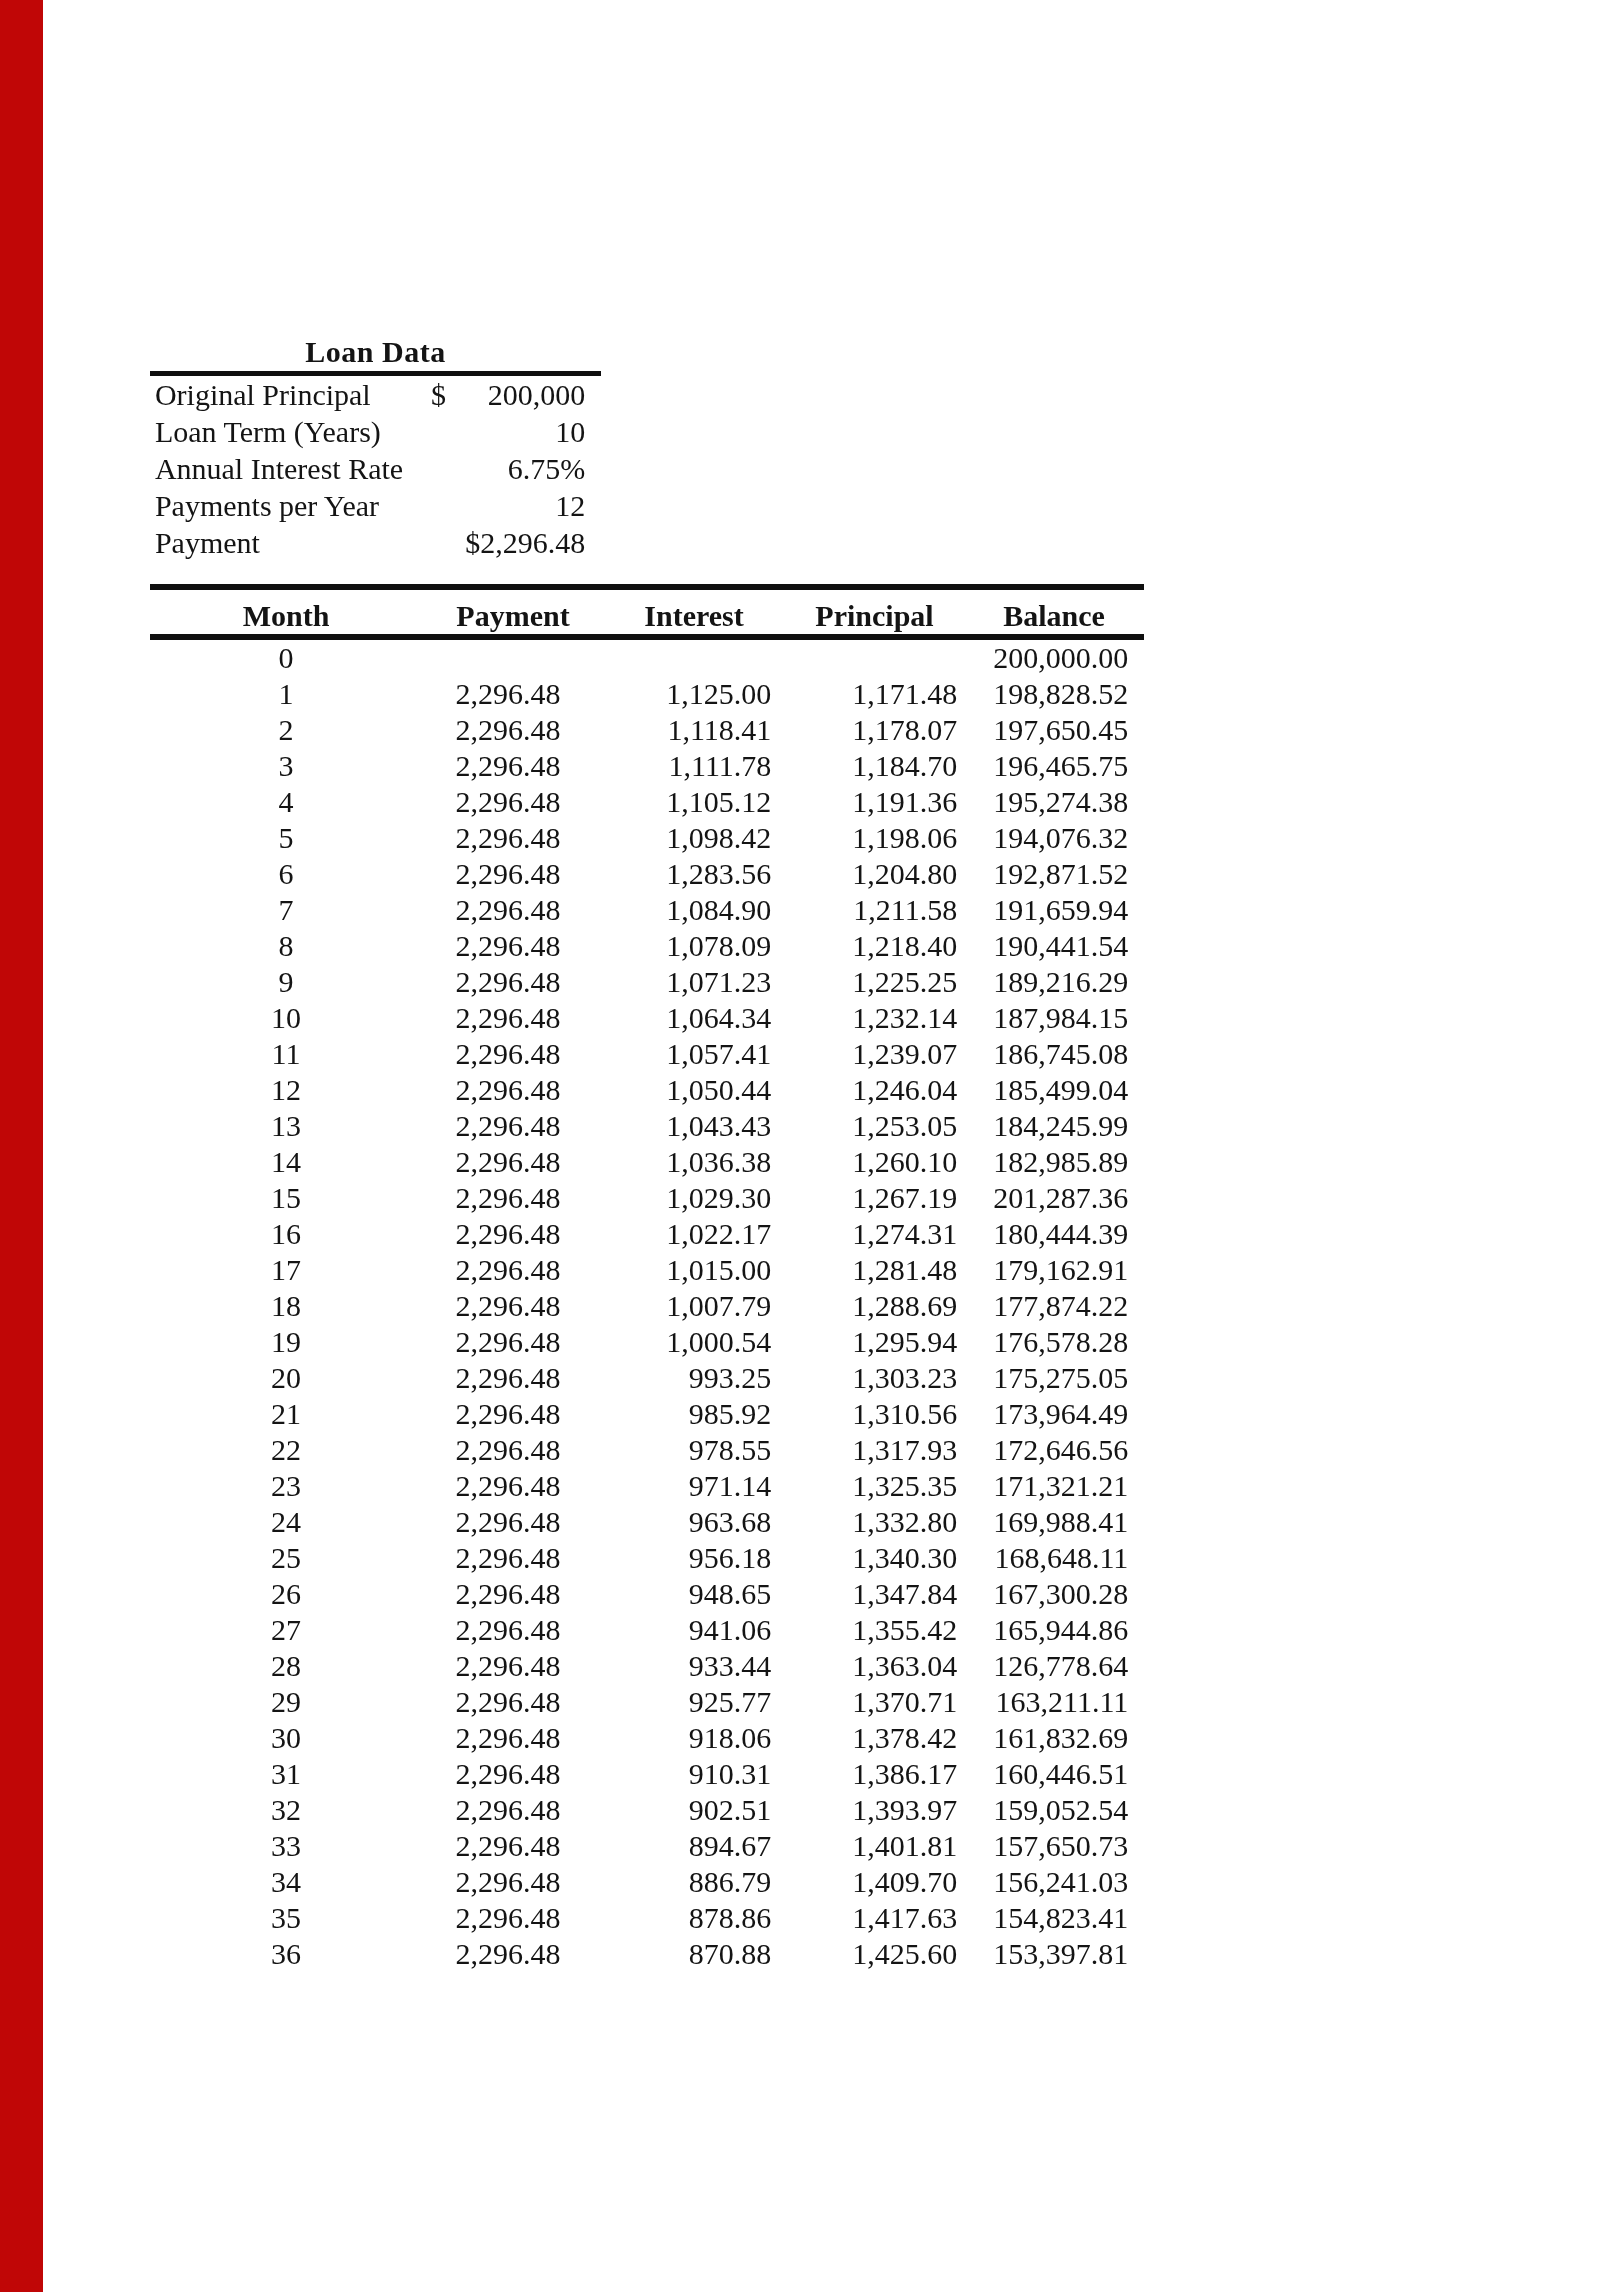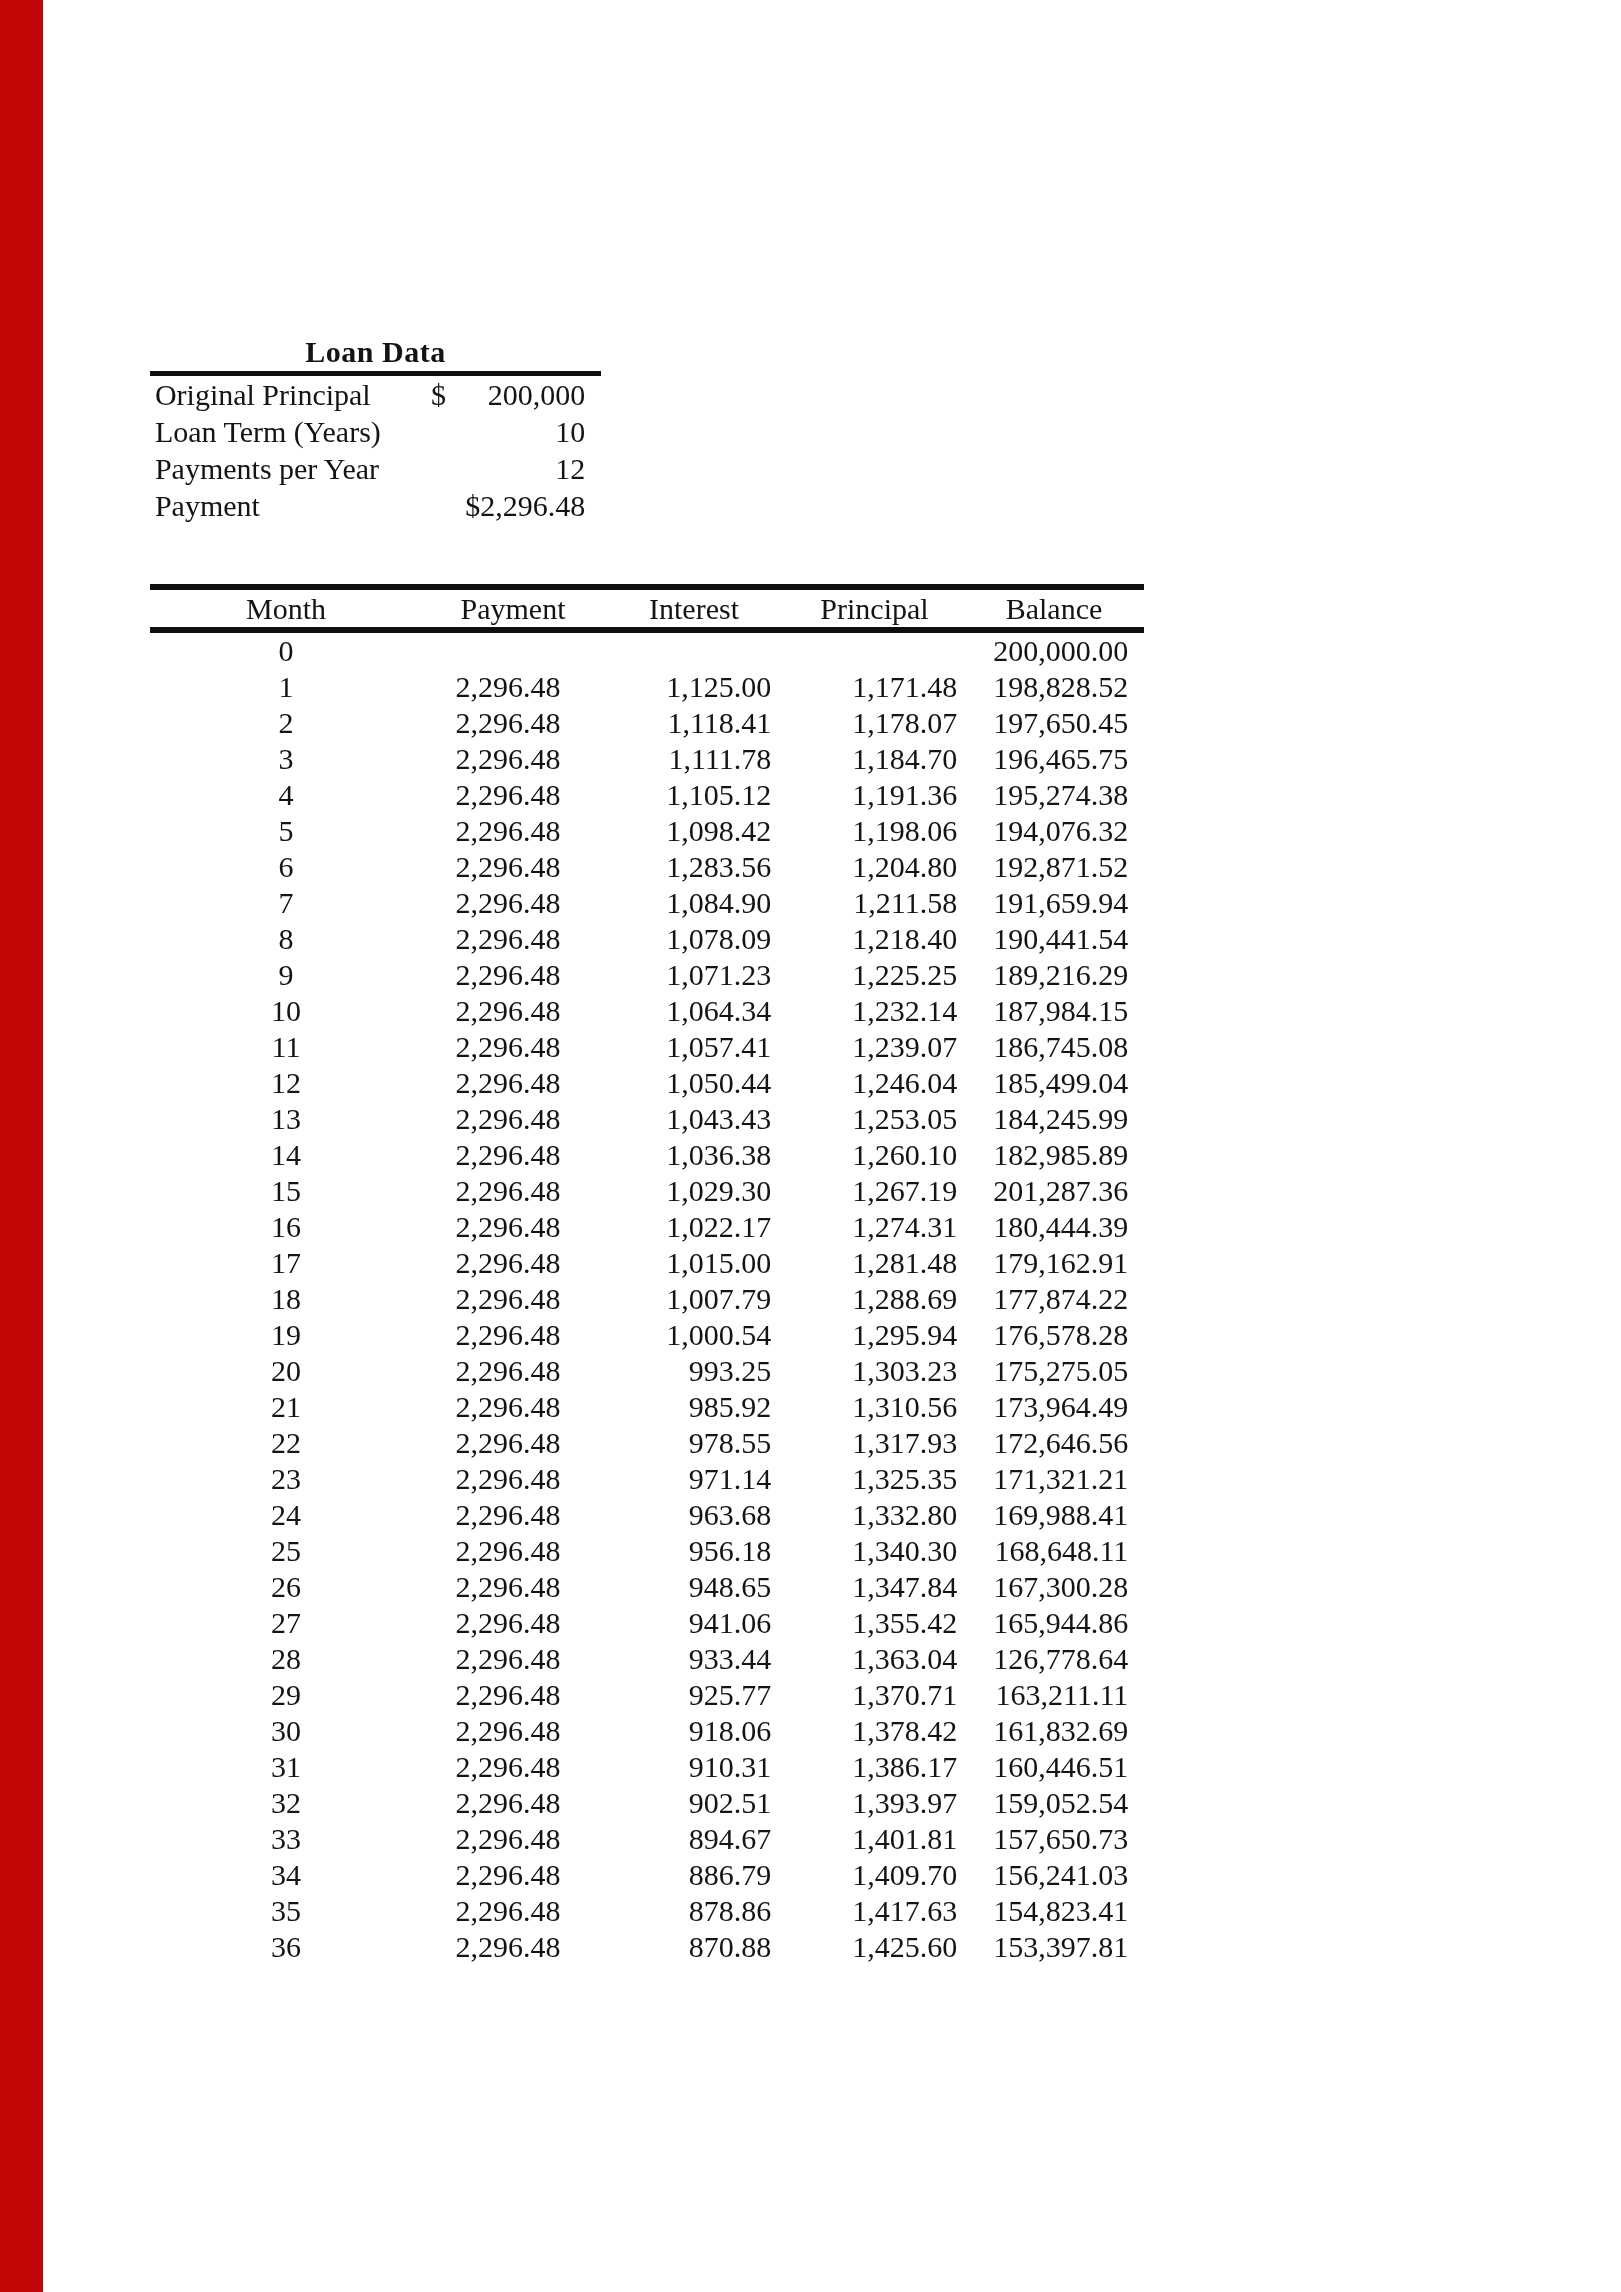--- a/index.html
+++ b/index.html
@@ -48,21 +48,22 @@
     position: absolute; left: 150px; top: 584px;
     width: 994px;
     font-size: 30px;
   }
   .grid-row {
     display: grid;
     grid-template-columns: 272px 182px 180px 181px 178px;
   }
   .amort-header {
     line-height: 37px;
-    font-weight: normal;
+    font-weight: bold;
+    margin-top: 7px;
   }
   .amort-header .hcell { text-align: center; }
   .amort-row { line-height: 36px; }
   .c-month { text-align: center; }
   .c-pay  { text-align: center; padding-right: 9.8px; }
   .c-int  { text-align: right; padding-right: 12.7px; }
   .c-pri  { text-align: right; padding-right: 7.8px; }
   .c-bal  { text-align: right; padding-right: 14.7px; }
   .cell { white-space: nowrap; }
 </style>
@@ -83,20 +84,27 @@
         </span>
       </div>
       <div class="loan-row">
         <span class="lr-label cell">Loan Term (Years)</span>
         <span class="lr-valwrap">
           <span class="lr-cur cell"></span>
           <span class="lr-val cell">10</span>
         </span>
       </div>
       <div class="loan-row">
+        <span class="lr-label cell">Annual Interest Rate</span>
+        <span class="lr-valwrap">
+          <span class="lr-cur cell"></span>
+          <span class="lr-val cell">6.75%</span>
+        </span>
+      </div>
+      <div class="loan-row">
         <span class="lr-label cell">Payments per Year</span>
         <span class="lr-valwrap">
           <span class="lr-cur cell"></span>
           <span class="lr-val cell">12</span>
         </span>
       </div>
       <div class="loan-row">
         <span class="lr-label cell">Payment</span>
         <span class="lr-valwrap">
           <span class="lr-cur cell"></span>

